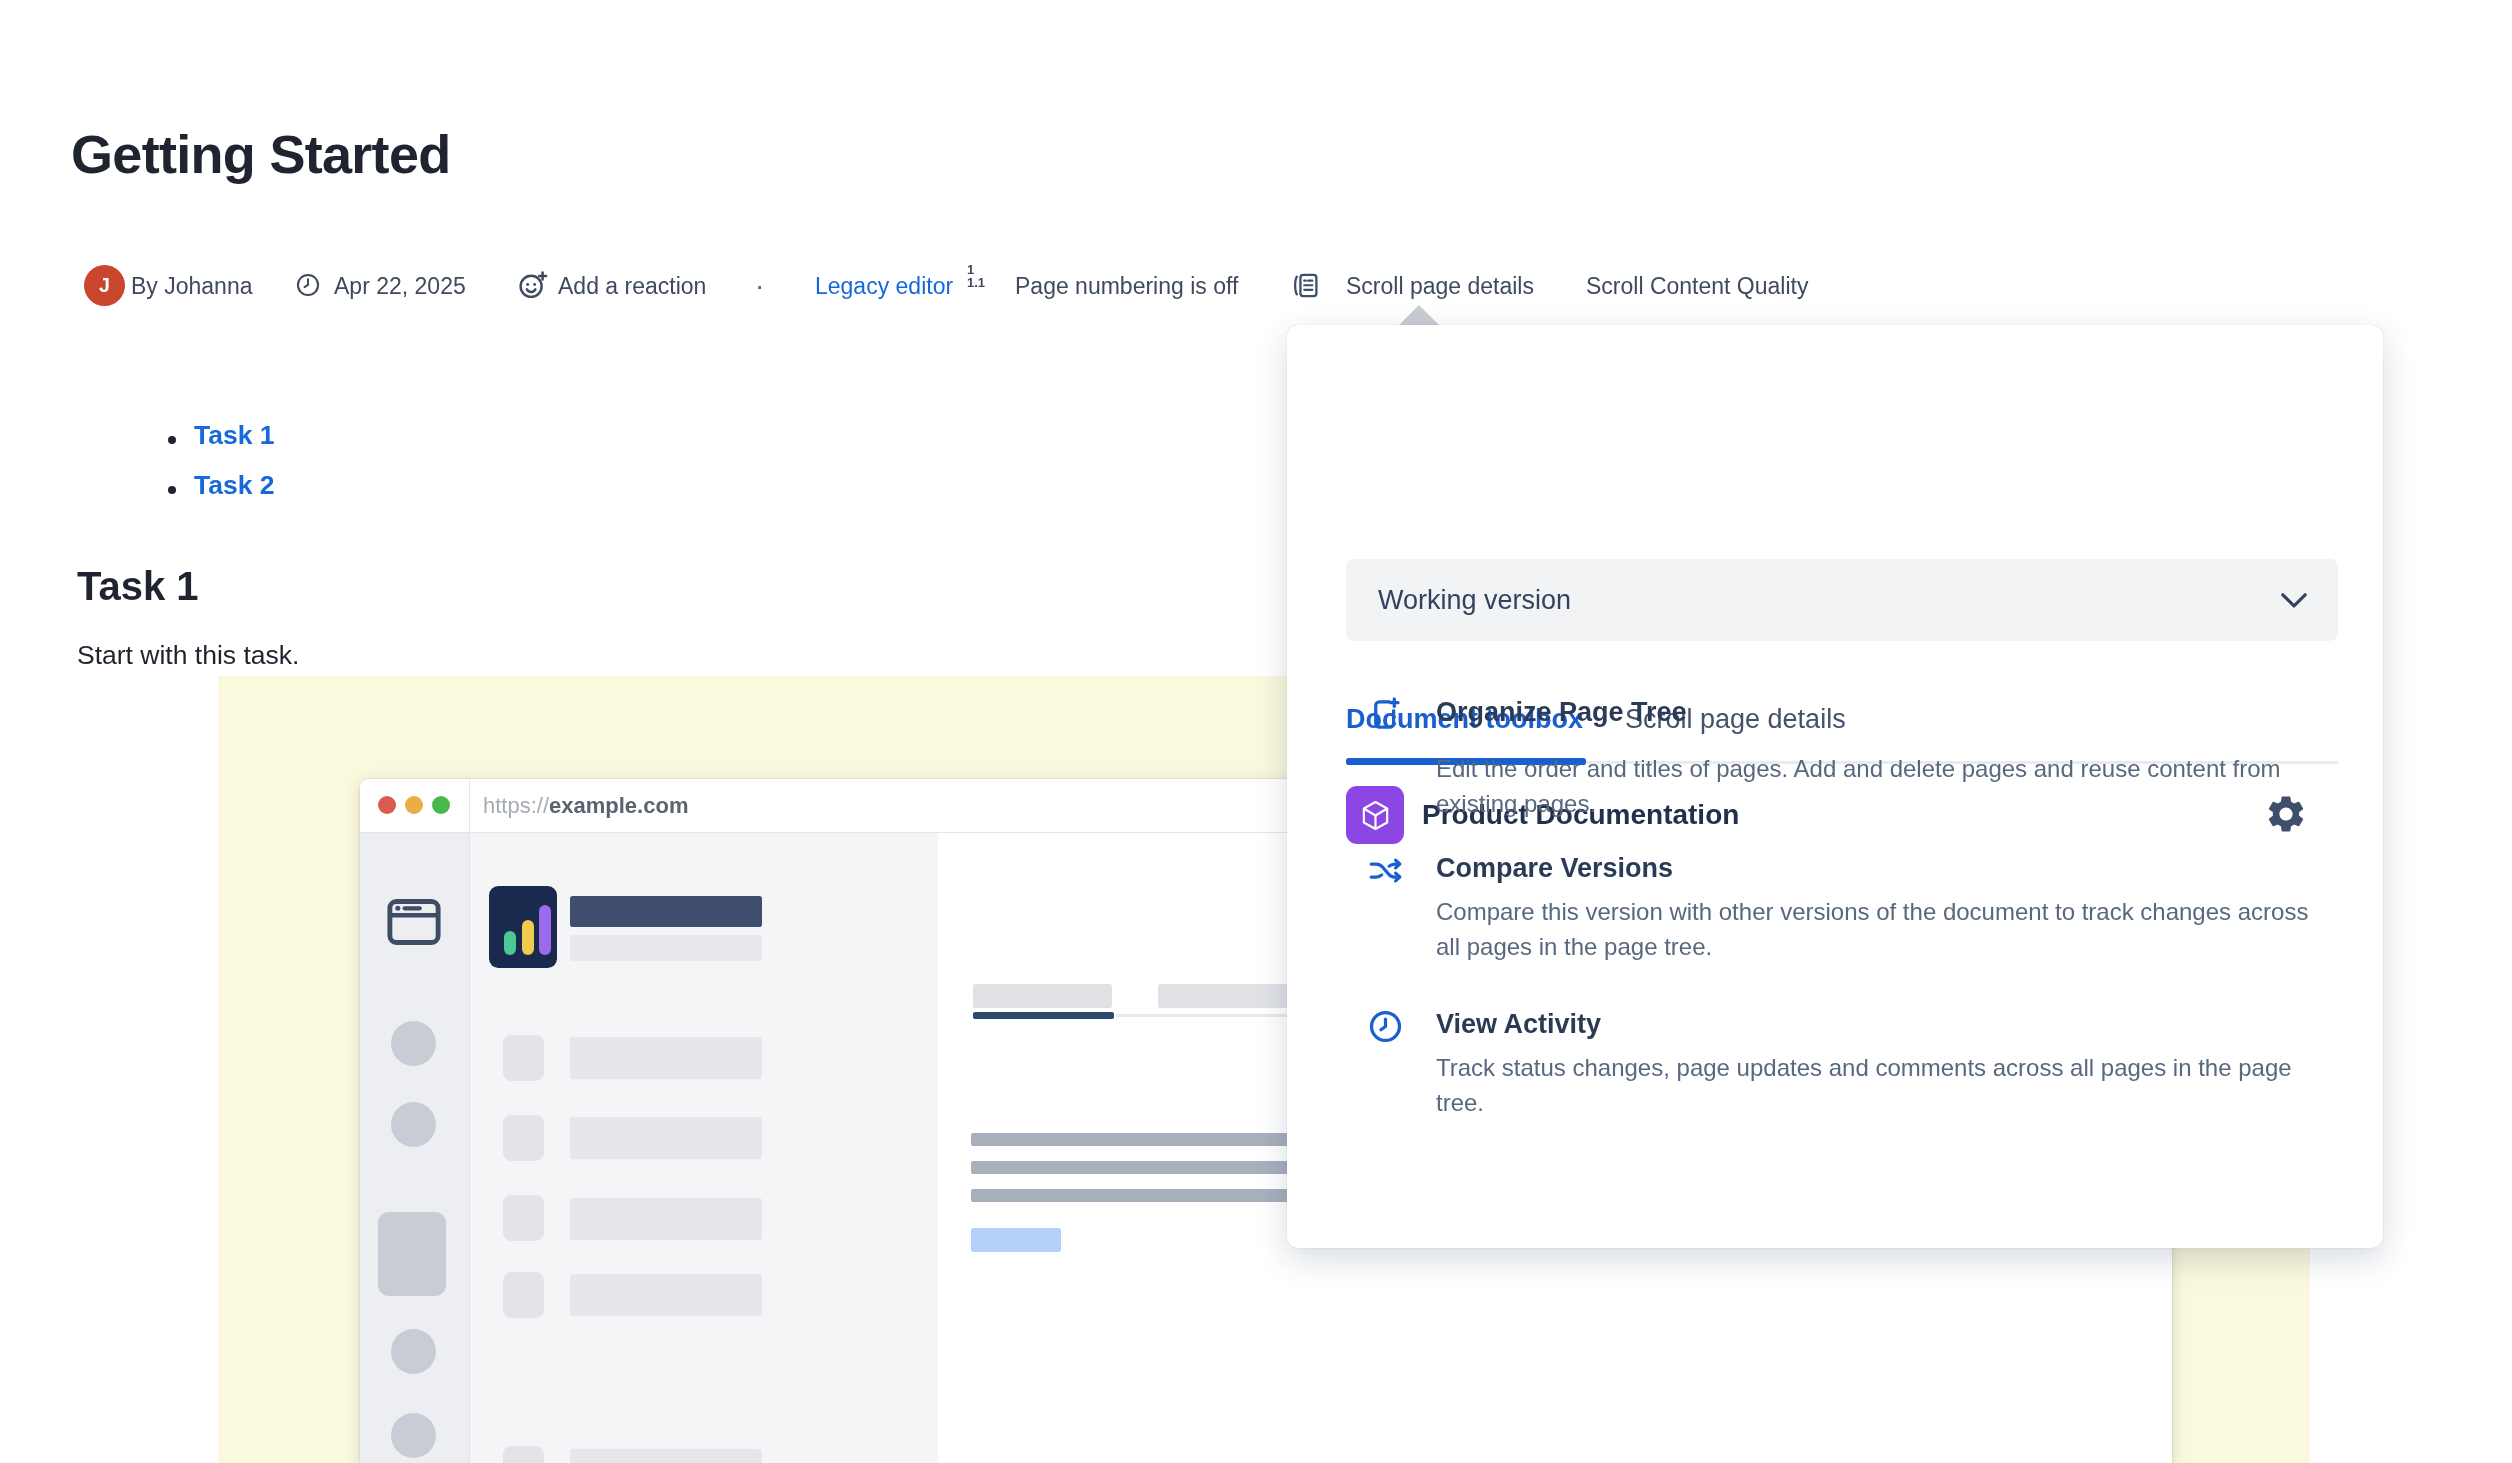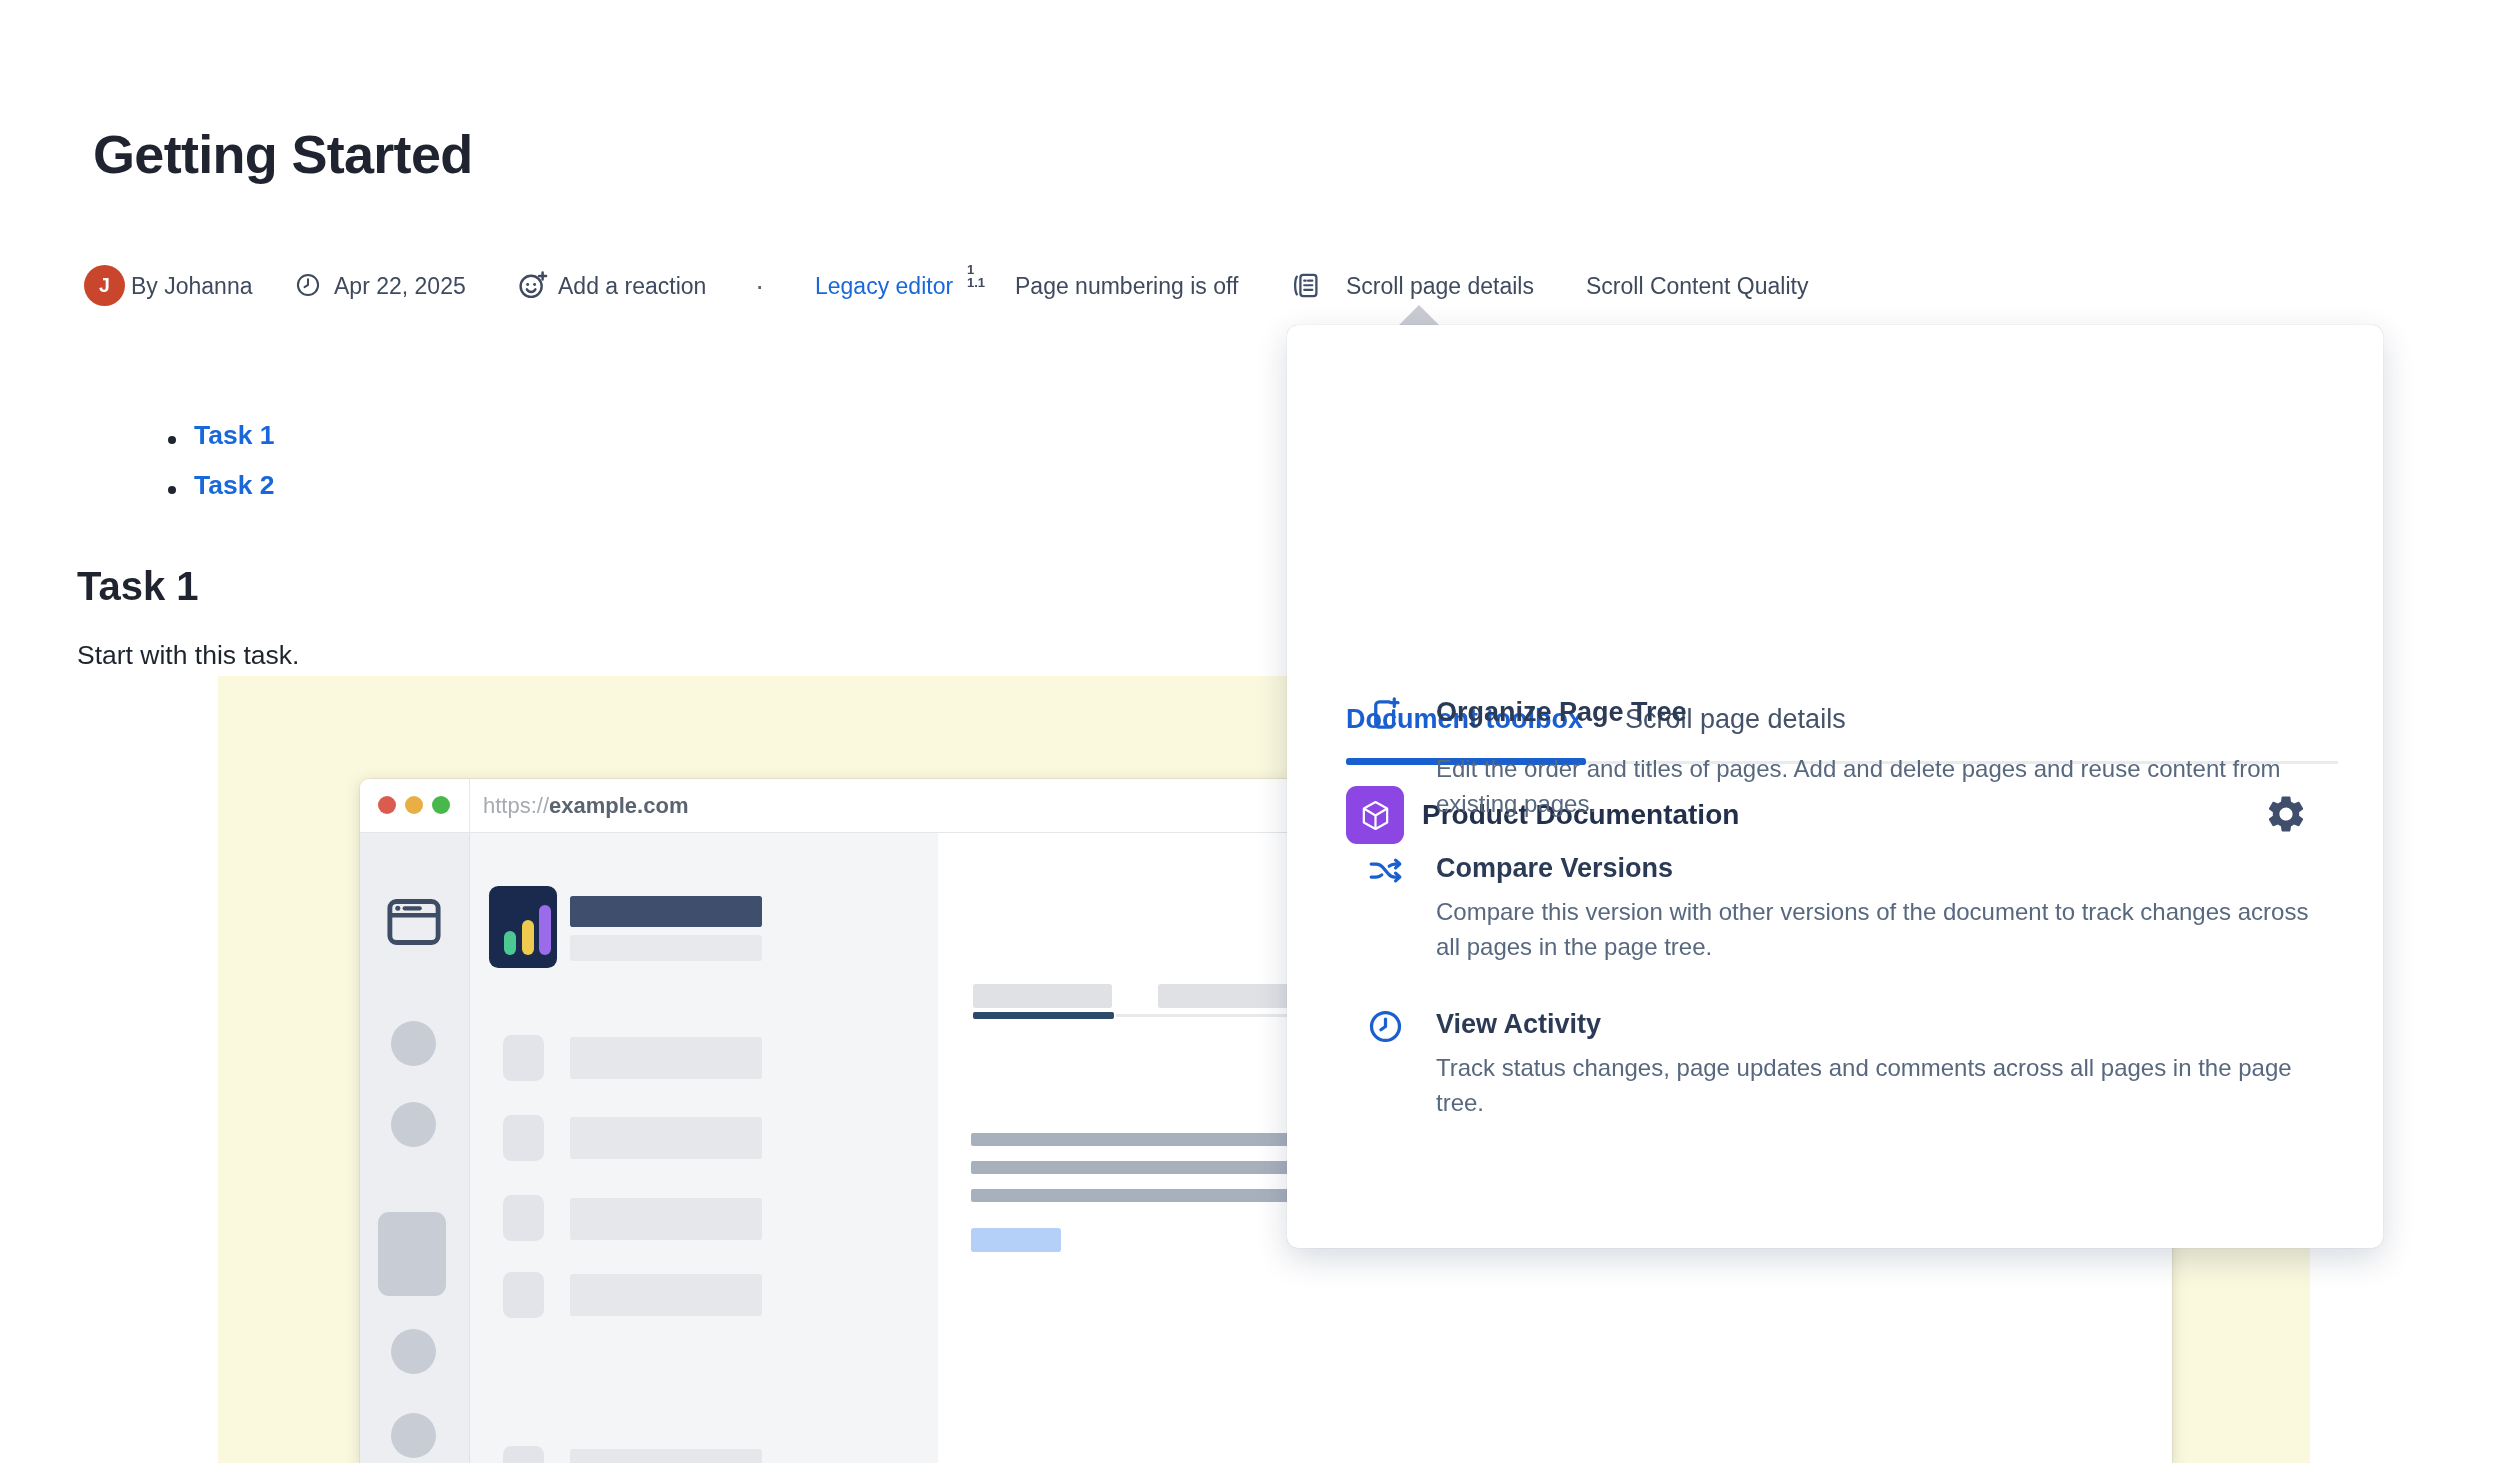--- a/index.html
+++ b/index.html
@@ -5,21 +5,21 @@
   html,body{margin:0;padding:0;background:#ffffff;}
   #screen{
     position:relative;width:2512px;height:1463px;overflow:hidden;background:#ffffff;
     font-family:"Liberation Sans","DejaVu Sans",sans-serif;
     -webkit-font-smoothing:antialiased;
   }
   .abs{position:absolute;}
   .nowrap{white-space:nowrap;}
 
   
-  .page-title{left:93px;top:123px;font-size:54px;font-weight:600;letter-spacing:-0.7px;color:#1f2430;}
+  .page-title{left:71px;top:123px;font-size:54px;font-weight:600;letter-spacing:-0.7px;color:#1f2430;}
   .byline-text{top:273px;font-size:23px;color:#3f4a5e;}
   .byline-link{color:#1868db;margin-left:36px;}
   .intro{left:77px;top:350px;font-size:26.5px;color:#1e242e;}
   .bullet-dot{width:8.4px;height:8.4px;border-radius:50%;background:#1f242e;left:168px;}
   .task-link{left:194px;font-size:26.5px;font-weight:700;color:#1868db;}
   .h2{left:77px;top:564px;font-size:40px;font-weight:600;color:#1f2430;}
   .body-text{left:77px;top:640px;font-size:26.5px;color:#1e242e;}
 
   
   .avatar{left:84px;top:265px;width:41px;height:41px;border-radius:50%;background:#c9452c;
@@ -211,20 +211,26 @@
       <svg width="35" height="35" viewBox="0 0 24 24">
         <path d="M12 2.8 L20 7.2 V16.8 L12 21.2 L4 16.8 V7.2 Z" fill="none" stroke="#ffffff" stroke-width="1.5" stroke-linejoin="round"></path>
         <path d="M12 12 L20 7.2 M12 12 L4 7.2 M12 12 V21.2" fill="none" stroke="#ffffff" stroke-width="1.5" stroke-linejoin="round"></path>
       </svg>
     </div>
     <span class="abs pp-product-name nowrap">Product Documentation</span>
     <svg class="abs pp-gear" viewBox="0 0 24 24">
       <path fill="#3e4e6b" d="M19.14 12.94c.04-.3.06-.61.06-.94 0-.32-.02-.64-.07-.94l2.03-1.58c.18-.14.23-.41.12-.61l-1.92-3.32c-.12-.22-.37-.29-.59-.22l-2.39.96c-.5-.38-1.03-.7-1.62-.94l-.36-2.54c-.04-.24-.24-.41-.48-.41h-3.84c-.24 0-.43.17-.47.41l-.36 2.54c-.59.24-1.13.57-1.62.94l-2.39-.96c-.22-.08-.47 0-.59.22L2.74 8.87c-.12.21-.08.47.12.61l2.03 1.58c-.05.3-.09.63-.09.94s.02.64.07.94l-2.03 1.58c-.18.14-.23.41-.12.61l1.92 3.32c.12.22.37.29.59.22l2.39-.96c.5.38 1.03.7 1.62.94l.36 2.54c.05.24.24.41.48.41h3.84c.24 0 .44-.17.47-.41l.36-2.54c.59-.24 1.13-.56 1.62-.94l2.39.96c.22.08.47 0 .59-.22l1.92-3.32c.12-.22.07-.47-.12-.61l-2.01-1.58zM12 15.6c-1.98 0-3.6-1.62-3.6-3.6s1.62-3.6 3.6-3.6 3.6 1.62 3.6 3.6-1.62 3.6-3.6 3.6z"></path>
     </svg>
 
+    <div class="abs pp-select">
+      <span class="abs pp-select-label nowrap">Working version</span>
+      <svg class="abs pp-chevron" viewBox="0 0 30 19">
+        <path d="M3 3 L15 15 L27 3" fill="none" stroke="#33435f" stroke-width="3.4" stroke-linecap="round" stroke-linejoin="round"></path>
+      </svg>
+    </div>
 
     <div>
       <svg class="abs pp-item-icon" style="top:370px;" viewBox="0 0 24 24">
         <path d="M14.4 4.2 H8.2 A2.2 2.2 0 0 0 6 6.4 V17.6 A2.2 2.2 0 0 0 8.2 19.8 H14.8 A2.2 2.2 0 0 0 17 17.6 V9.6" fill="none" stroke="#1a5fd0" stroke-width="2" stroke-linecap="round"></path>
         <path d="M17.4 2.4 v4.6 M15.1 4.7 h4.6" fill="none" stroke="#1a5fd0" stroke-width="2" stroke-linecap="round"></path>
       </svg>
       <div class="abs pp-item-title nowrap" style="top:372px;">Organize Page Tree</div>
       <div class="abs pp-item-desc" style="top:426px;">Edit the order and titles of pages. Add and delete pages and reuse content from existing pages.</div>
     </div>
 

